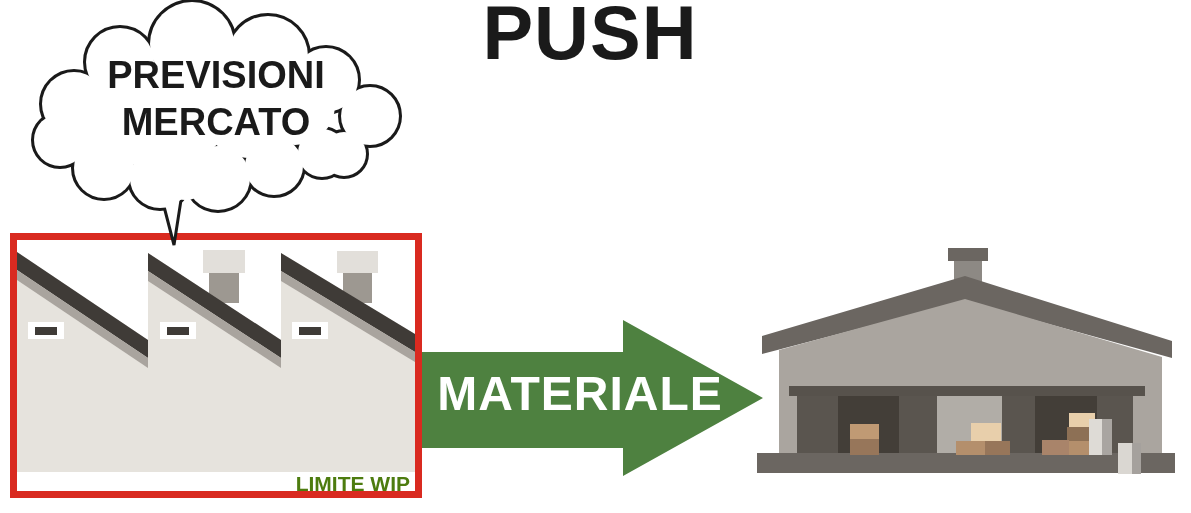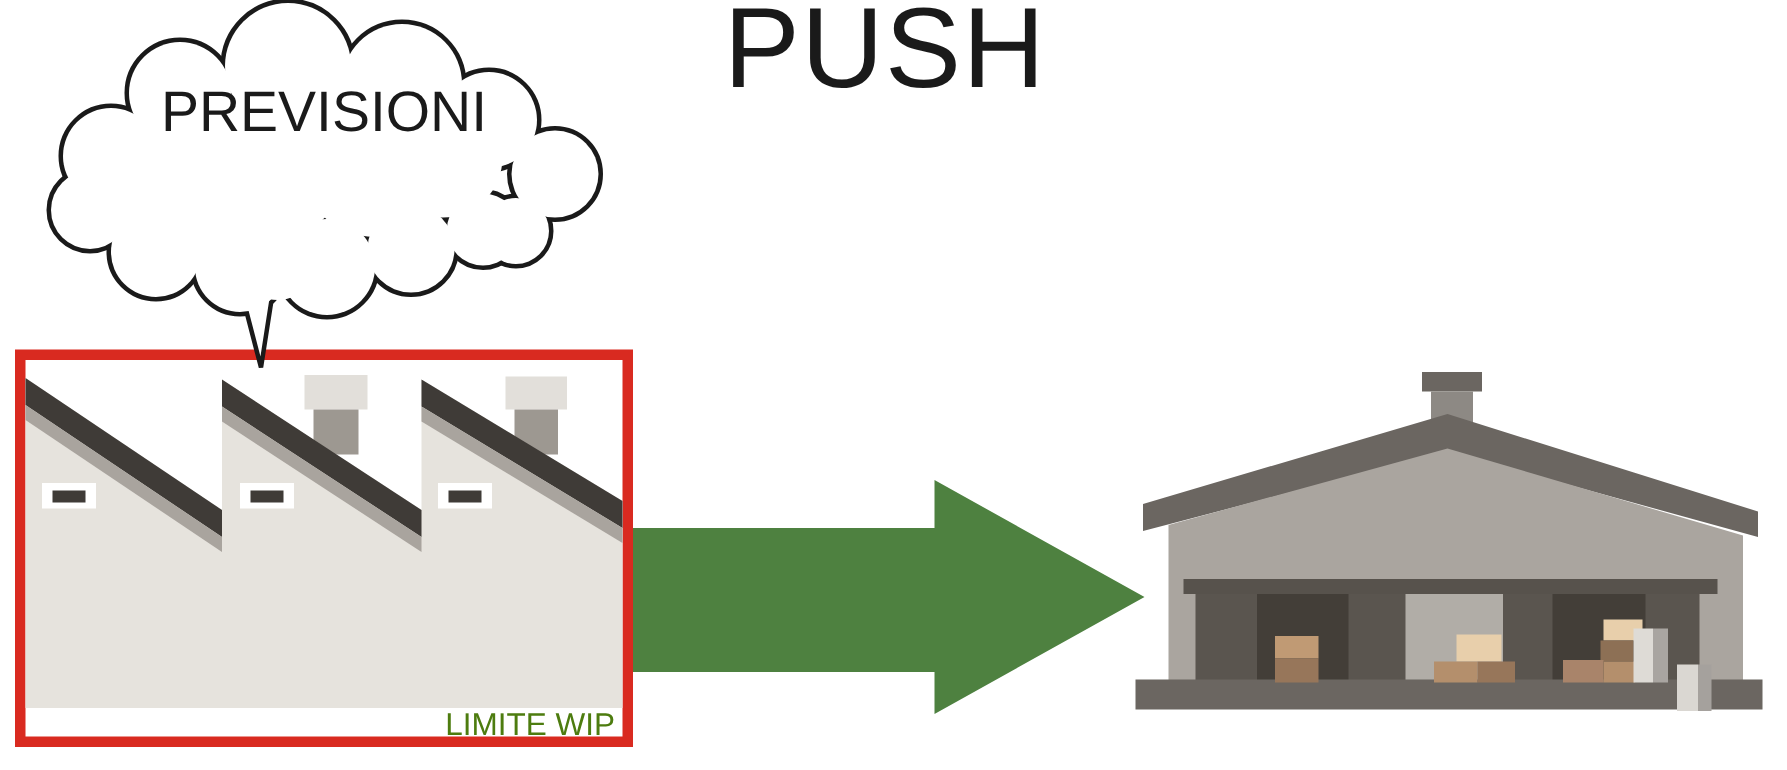--- a/index.html
+++ b/index.html
@@ -2,21 +2,21 @@
 <html><head>
 <meta charset="utf-8">
 <style>
   html,body{margin:0;padding:0;background:#fff;}
   .stage{
     position:relative;width:1191px;height:513px;background:#ffffff;overflow:hidden;
     font-family:"Liberation Sans",sans-serif;
   }
   .stage svg{position:absolute;left:0;top:0;}
   .lbl{
-    position:absolute;font-weight:normal;white-space:nowrap;color:#1a1a1a;
+    position:absolute;font-weight:bold;white-space:nowrap;color:#1a1a1a;
     transform:translateX(-50%);
   }
   .title{left:590px;top:-5px;font-size:76px;line-height:76px;letter-spacing:1px;}
   .cloud-text{left:216px;top:52px;font-size:38px;line-height:47px;text-align:center;}
   .factory-label{left:216px;top:351px;font-size:36px;line-height:36px;}
   .arrow-label{left:580px;top:370px;font-size:48px;line-height:48px;color:#ffffff;letter-spacing:1px;}
   .warehouse-label{left:964px;top:351px;font-size:32px;line-height:32px;}
   .wip-label{left:410px;top:473px;font-size:21px;line-height:21px;color:#4d7c0f;transform:translateX(-100%);}
 </style>
 </head>
@@ -129,20 +129,22 @@
           <circle cx="295" cy="105" r="40"></circle>
         <circle cx="185" cy="170" r="30"></circle>
       </g>
     </g>
   </svg>
 
   <div class="lbl title">PUSH</div>
 
   <div class="lbl cloud-text">
     <div>PREVISIONI</div>
+    <div>MERCATO</div>
   </div>
 
 
+  <div class="lbl arrow-label">MATERIALE</div>
 
 
   <div class="lbl wip-label">LIMITE WIP</div>
 
 </div>
 
 </body></html>

